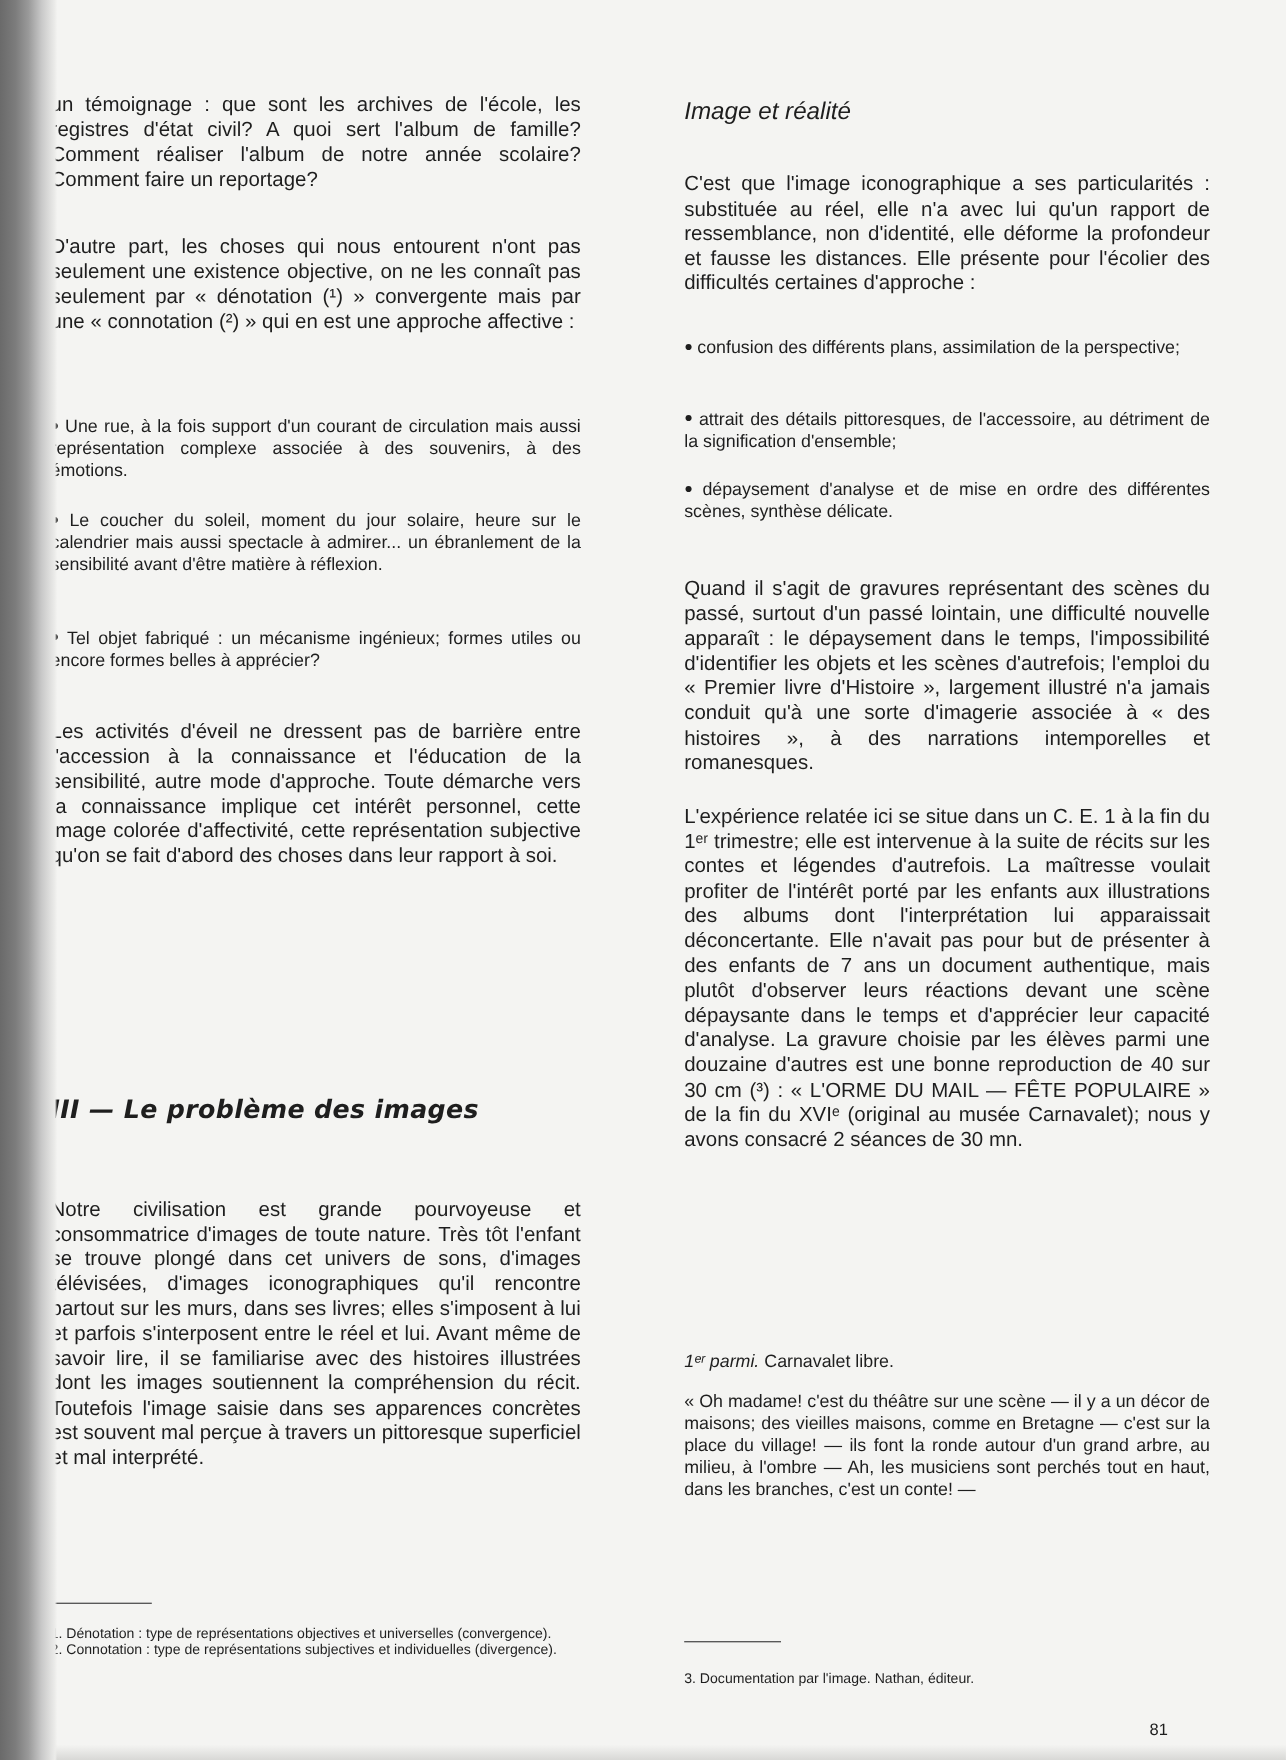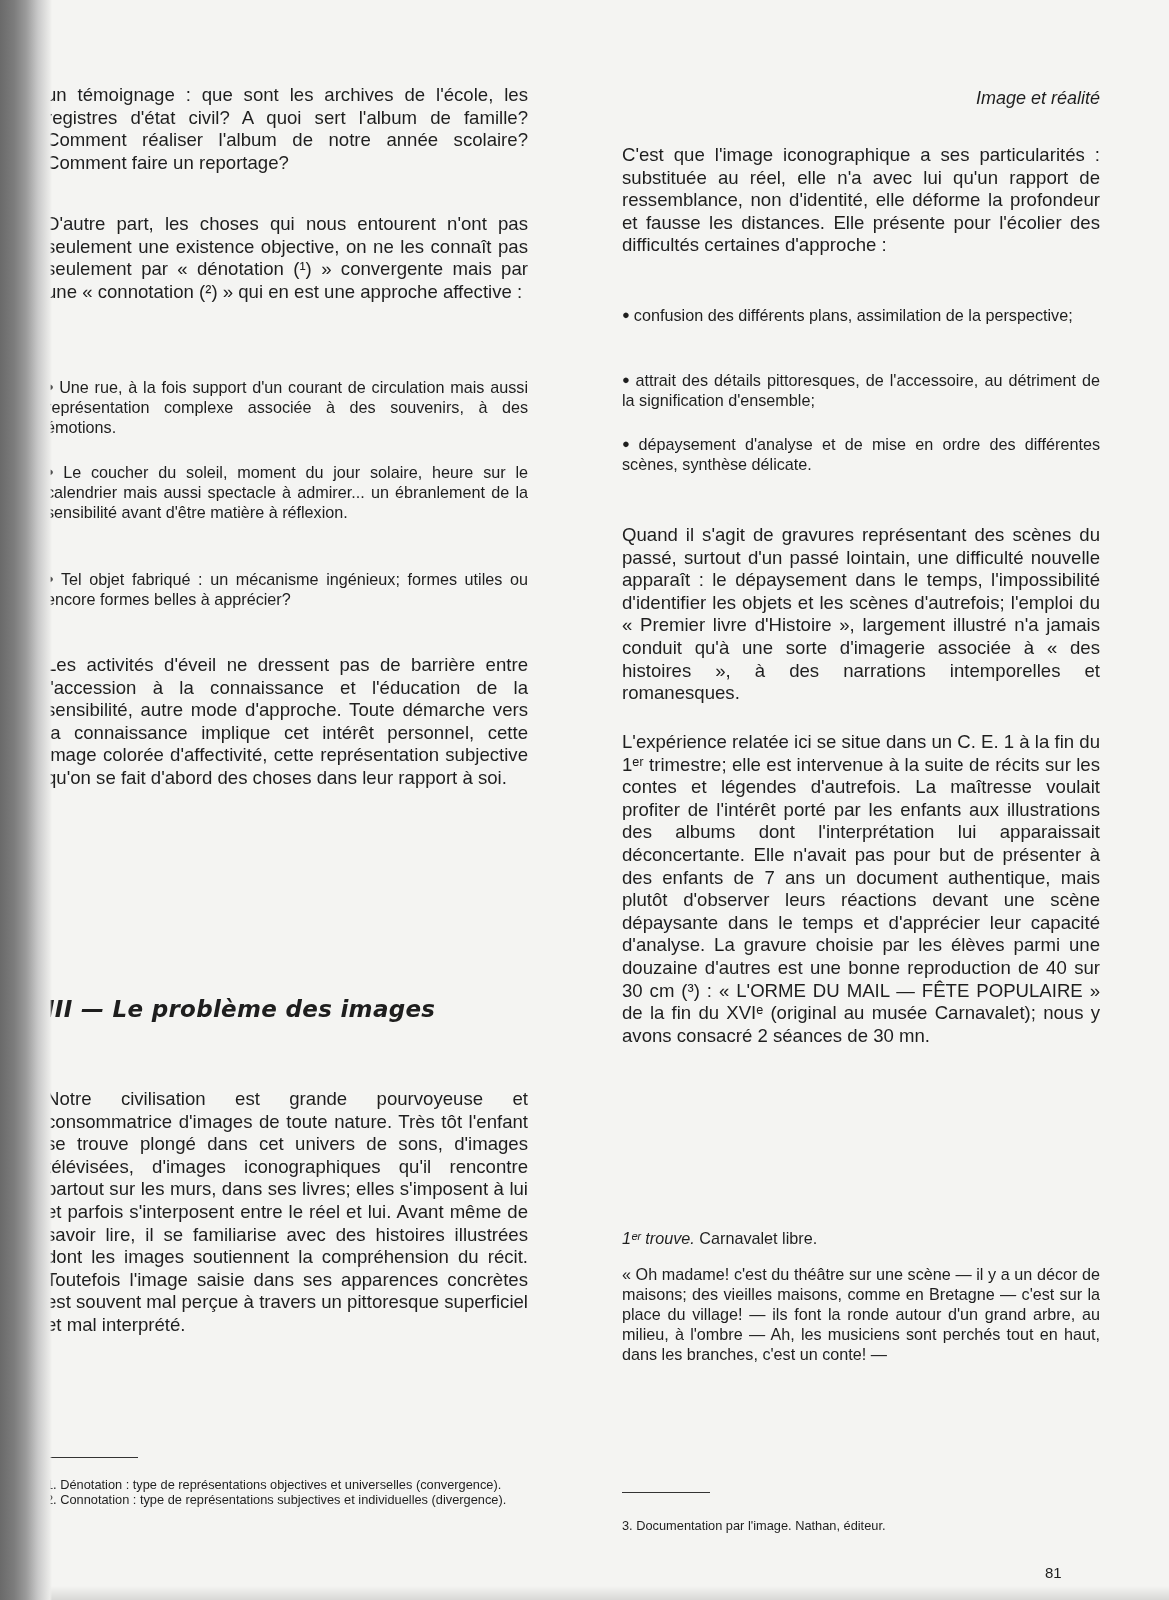--- a/index.html
+++ b/index.html
@@ -18,21 +18,21 @@
     position: absolute; left: 0; right: 0; bottom: 0; height: 14px;
     background: linear-gradient(to bottom, rgba(244,244,242,0), #d8d8d6);
   }
   .col { position: absolute; }
   .col-left { left: 46px; width: 482px; }
   .col-right { left: 622px; width: 478px; }
   p { margin: 0; text-align: justify; }
   .body { font-size: 18.6px; line-height: 22.6px; }
   .bullet { font-size: 16.2px; line-height: 20px; }
   .note { font-size: 12.8px; line-height: 14.6px; }
-  .italic-head { font-style: italic; font-size: 18px; text-align: right; }
+  .italic-head { font-style: italic; font-size: 22px; }
   .section-title {
     font-family: "DejaVu Sans", sans-serif; font-weight: bold; font-style: italic;
     font-size: 23px; letter-spacing: 0.3px; white-space: nowrap;
   }
   .rule { position: absolute; height: 1px; background: #333; }
   .page-number { position: absolute; font-size: 15px; }
   .dot { font-size: 13px; vertical-align: 2px; margin-right: 4px; }
 </style>
 </head>
 <body>
@@ -66,40 +66,40 @@
 </div>
 <div class="rule" style="left:46px; top:1457px; width:92px"></div>
 <div class="col col-left" style="top:1478px">
   <p class="note">1. Dénotation : type de représentations objectives et universelles (convergence).</p>
   <p class="note">2. Connotation : type de représentations subjectives et individuelles (divergence).</p>
 </div>
 
 <div class="col col-right" style="top:88px">
   <div class="italic-head">Image et réalité</div>
 </div>
-<div class="col col-right" style="top:144px">
+<div class="col col-right" style="top:156px">
   <p class="body">C'est que l'image iconographique a ses particularités : substituée au réel, elle n'a avec lui qu'un rapport de ressemblance, non d'identité, elle déforme la profondeur et fausse les distances. Elle présente pour l'écolier des difficultés certaines d'approche :</p>
 </div>
 <div class="col col-right" style="top:305px">
   <p class="bullet"><span class="dot">●</span><span>confusion des différents plans, assimilation de la perspective;</span></p>
 </div>
 <div class="col col-right" style="top:370px">
   <p class="bullet"><span class="dot">●</span><span>attrait des détails pittoresques, de l'accessoire, au détriment de la signification d'ensemble;</span></p>
 </div>
 <div class="col col-right" style="top:434px">
   <p class="bullet"><span class="dot">●</span><span>dépaysement d'analyse et de mise en ordre des différentes scènes, synthèse délicate.</span></p>
 </div>
 <div class="col col-right" style="top:524px">
   <p class="body">Quand il s'agit de gravures représentant des scènes du passé, surtout d'un passé lointain, une difficulté nouvelle apparaît : le dépaysement dans le temps, l'impossibilité d'identifier les objets et les scènes d'autrefois; l'emploi du « Premier livre d'Histoire », largement illustré n'a jamais conduit qu'à une sorte d'imagerie associée à « des histoires », à des narrations intemporelles et romanesques.</p>
 </div>
 <div class="col col-right" style="top:731px">
   <p class="body">L'expérience relatée ici se situe dans un C. E. 1 à la fin du 1ᵉʳ trimestre; elle est intervenue à la suite de récits sur les contes et légendes d'autrefois. La maîtresse voulait profiter de l'intérêt porté par les enfants aux illustrations des albums dont l'interprétation lui apparaissait déconcertante. Elle n'avait pas pour but de présenter à des enfants de 7 ans un document authentique, mais plutôt d'observer leurs réactions devant une scène dépaysante dans le temps et d'apprécier leur capacité d'analyse. La gravure choisie par les élèves parmi une douzaine d'autres est une bonne reproduction de 40 sur 30 cm (³) : « L'ORME DU MAIL — FÊTE POPULAIRE » de la fin du XVIᵉ (original au musée Carnavalet); nous y avons consacré 2 séances de 30 mn.</p>
 </div>
 <div class="col col-right" style="top:1228px">
-  <p class="bullet"><i>1ᵉʳ trouve.</i><span> Carnavalet libre.</span></p>
+  <p class="bullet"><i>1ᵉʳ parmi.</i><span> Carnavalet libre.</span></p>
 </div>
 <div class="col col-right" style="top:1264px">
   <p class="bullet">« Oh madame! c'est du théâtre sur une scène — il y a un décor de maisons; des vieilles maisons, comme en Bretagne — c'est sur la place du village! — ils font la ronde autour d'un grand arbre, au milieu, à l'ombre — Ah, les musiciens sont perchés tout en haut, dans les branches, c'est un conte! —</p>
 </div>
 <div class="rule" style="left:622px; top:1492px; width:88px"></div>
 <div class="col col-right" style="top:1519px">
   <p class="note">3. Documentation par l'image. Nathan, éditeur.</p>
 </div>
 
 <div class="page-number" style="left:1045px; top:1564px">81</div>

